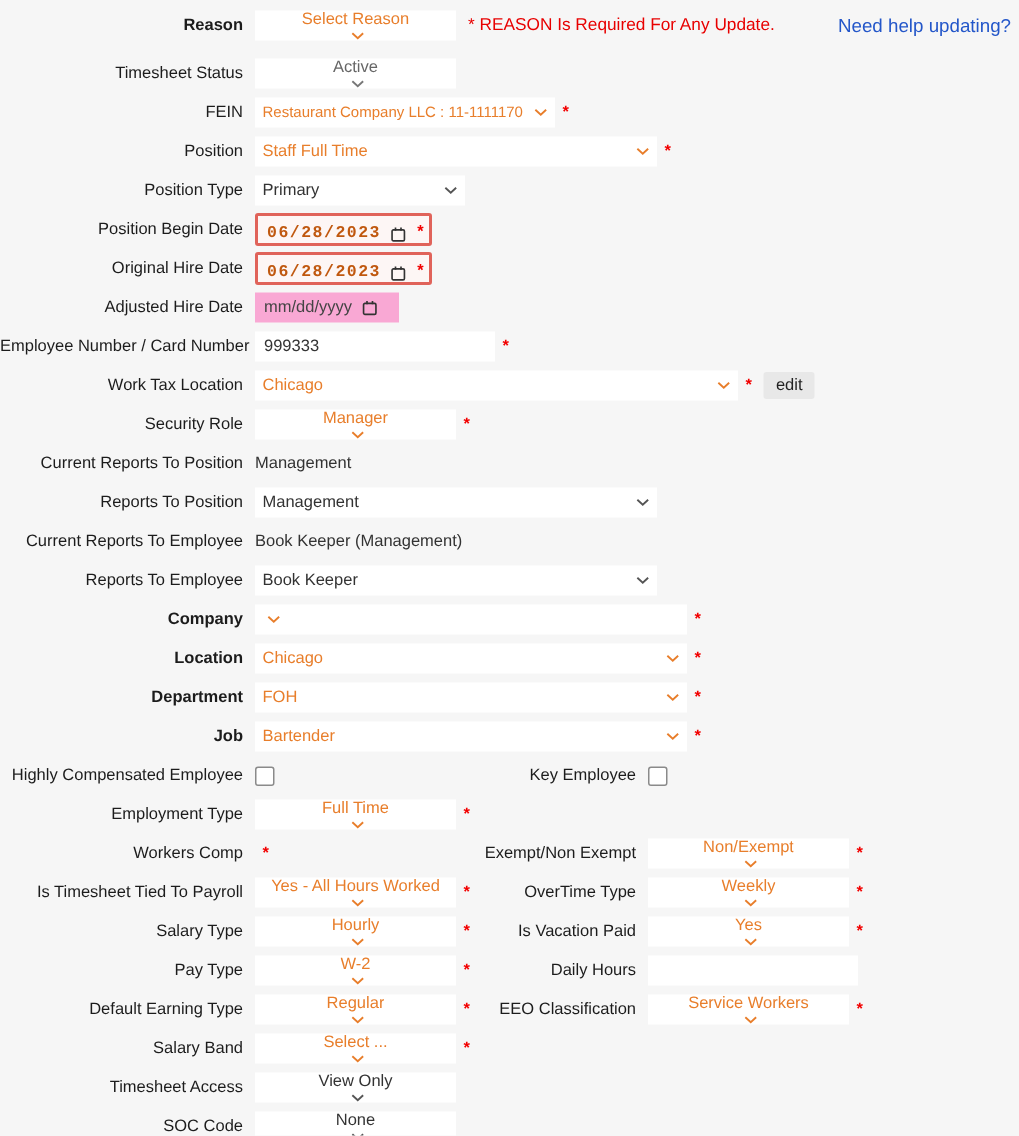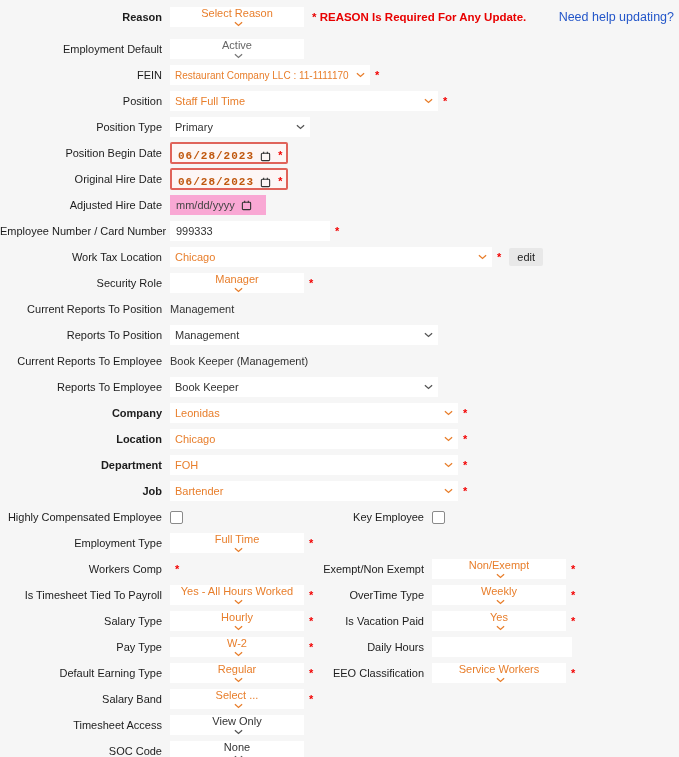--- a/index.html
+++ b/index.html
@@ -22,21 +22,21 @@
         padding:0 5px; flex:none; cursor:pointer; }
   .dd .val { flex:1; white-space:nowrap; overflow:hidden; }
   .chev { flex:none; margin-left:3px; display:flex; align-items:center; }
   .orange { color:#e87e2b; }
   .dark { color:#333; } .dark .chev { color:#555; }
   .gray { color:#666; } .gray .chev { color:#777; }
   .w-sm  { width:134px;flex-direction:column; } .w-md  { width:140px; }
   .w-pos { width:268px; } .w-co  { width:288px; }
   .w-wtl { width:322px; } .w-fein{ width:200px; font-size:10px; }
   .ast { color:#f20000; font-weight:bold; margin-left:5px; flex:none; }
-  .req-msg { color:#e80000; font-weight:bold; margin-left:8px; font-size:11.5px; white-space:nowrap; }
+  .req-msg { color:#e80000; font-weight:normal; margin-left:8px; font-size:11.5px; white-space:nowrap; }
   .help-link { color:#2356c9; margin-left:auto; margin-right:5px; font-size:12.5px;
                text-decoration:none; cursor:pointer; white-space:nowrap; }
   
   .datebox { display:flex; align-items:flex-end; gap:6px; background:#fdf6f5;
              border:2px solid #e0635a; border-radius:2px; height:22px;
              padding:0 6px; width:118px; flex:none; cursor:pointer;font-family:Liberation Mono, monospace; }
   .datebox .dval { font-weight:bold; color:#c0580f; letter-spacing:1px; flex:1; white-space:nowrap; }
   .dateplain { display:flex; align-items:center; gap:6px; background:#f9a8d4; height:20px;
                padding:0 6px; width:96px; flex:none; color:#444; cursor:pointer; }
   .datebox .ast { margin-left:0; }
@@ -64,21 +64,21 @@
           <svg width="9" height="6" viewBox="0 0 10 6">
             <path d="M1 1l4 3.6L9 1" fill="none" stroke="currentColor" stroke-width="1.4"></path>
           </svg>
         </span>
     </div>
     <span class="req-msg">* REASON Is Required For Any Update.</span>
     <a class="help-link">Need help updating?</a>
   </div>
 
   <div class="row">
-    <label class="lbl">Employment Default</label>
+    <label class="lbl">Timesheet Status</label>
     <div class="dd gray w-sm">
       <span class="val">Active</span>
       <span class="chev">
           <svg width="9" height="6" viewBox="0 0 10 6">
             <path d="M1 1l4 3.6L9 1" fill="none" stroke="currentColor" stroke-width="1.4"></path>
           </svg>
         </span>
     </div>
   </div>
 
@@ -227,21 +227,20 @@
           <svg width="9" height="6" viewBox="0 0 10 6">
             <path d="M1 1l4 3.6L9 1" fill="none" stroke="currentColor" stroke-width="1.4"></path>
           </svg>
         </span>
     </div>
   </div>
 
   <div class="row">
     <label class="lbl bold">Company</label>
     <div class="dd orange w-co">
-      <span class="val">Leonidas</span>
       <span class="chev">
           <svg width="9" height="6" viewBox="0 0 10 6">
             <path d="M1 1l4 3.6L9 1" fill="none" stroke="currentColor" stroke-width="1.4"></path>
           </svg>
         </span>
     </div>
     <span class="ast">*</span>
   </div>
 
   <div class="row">

